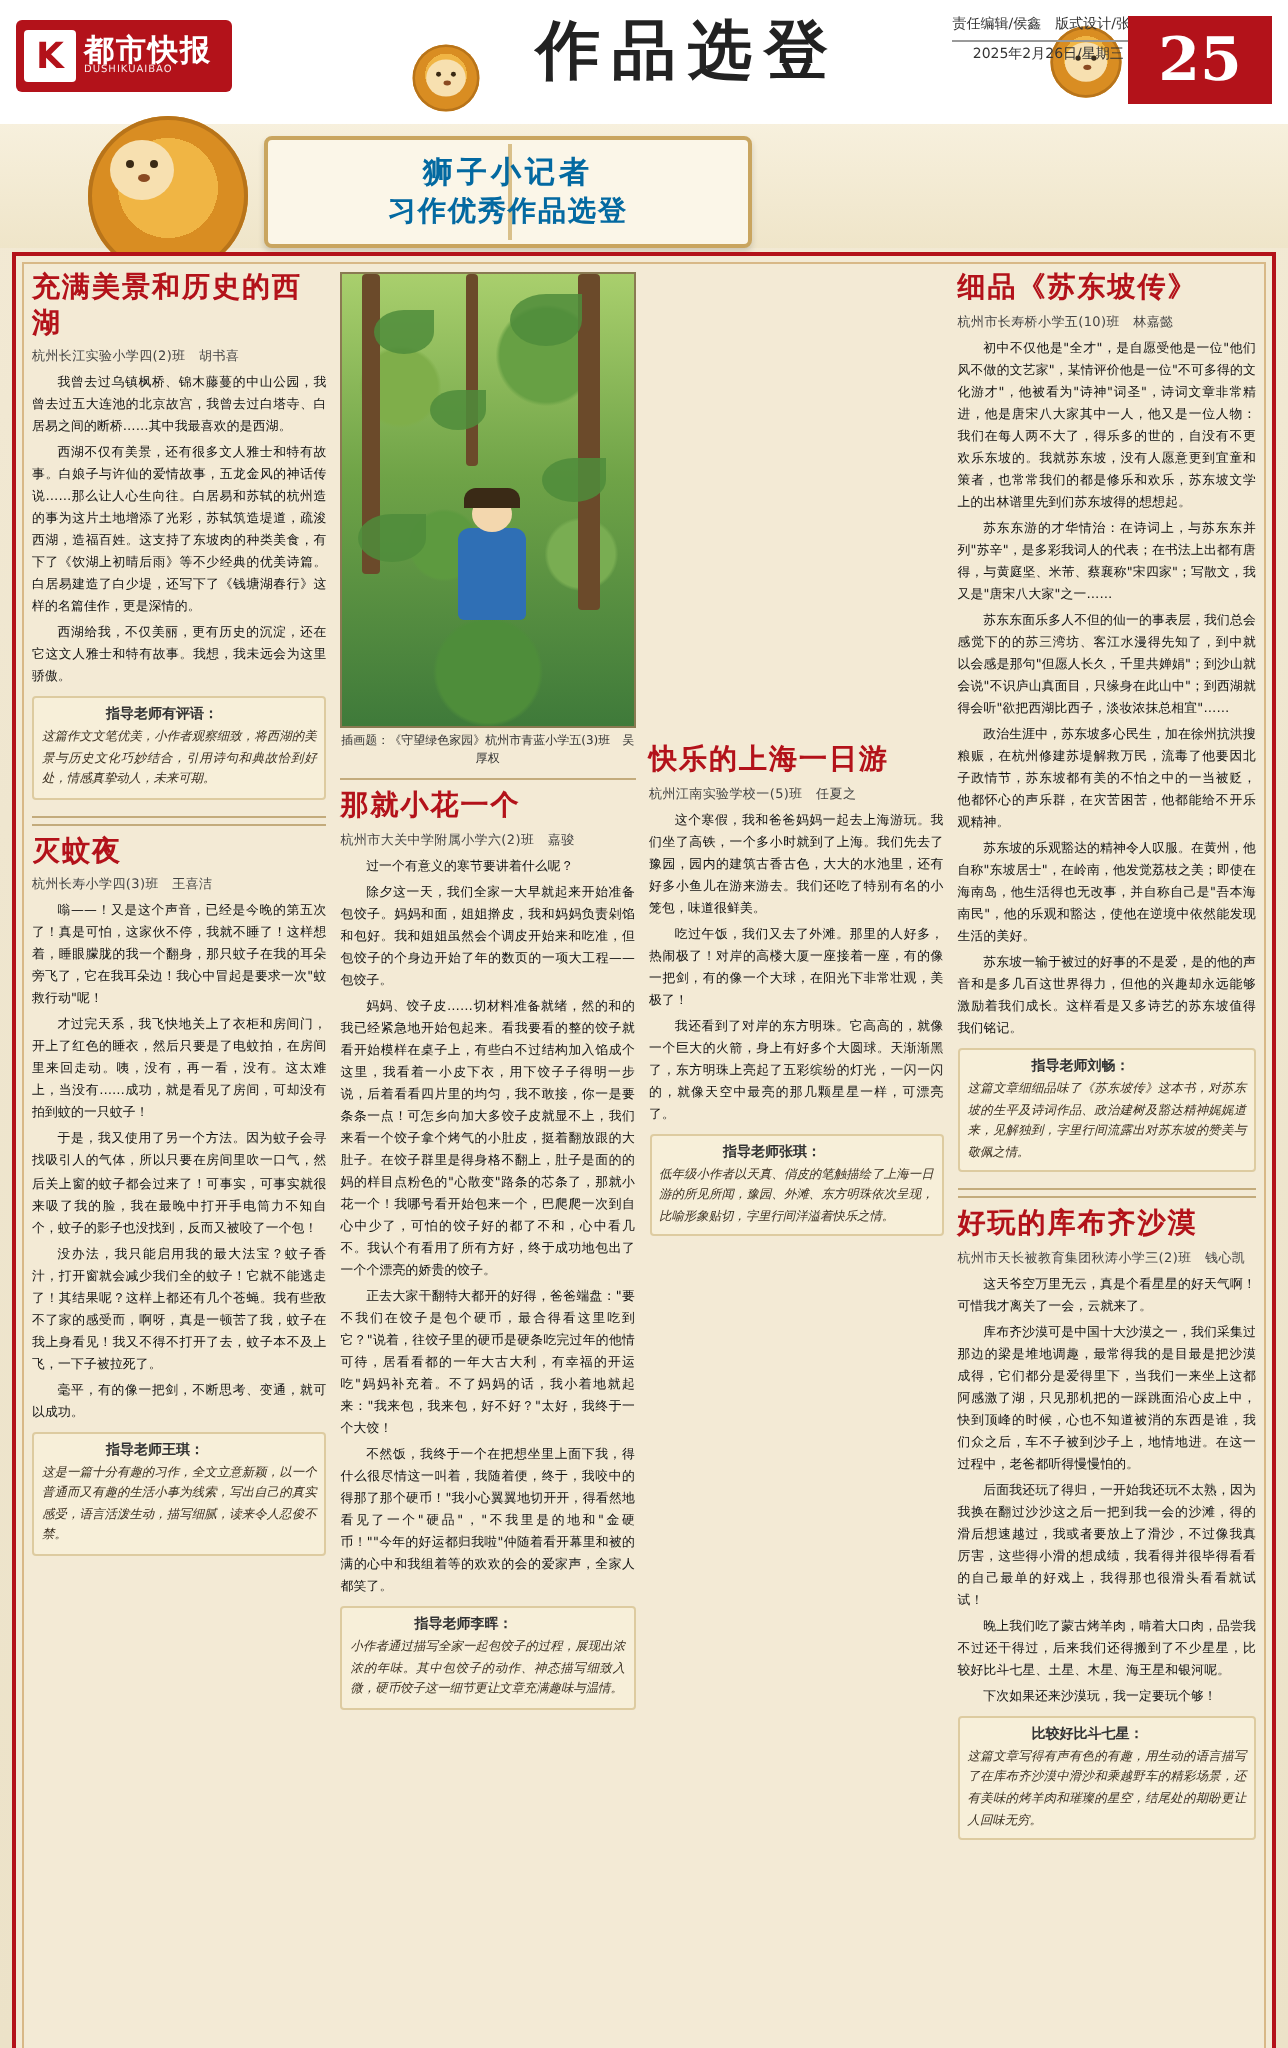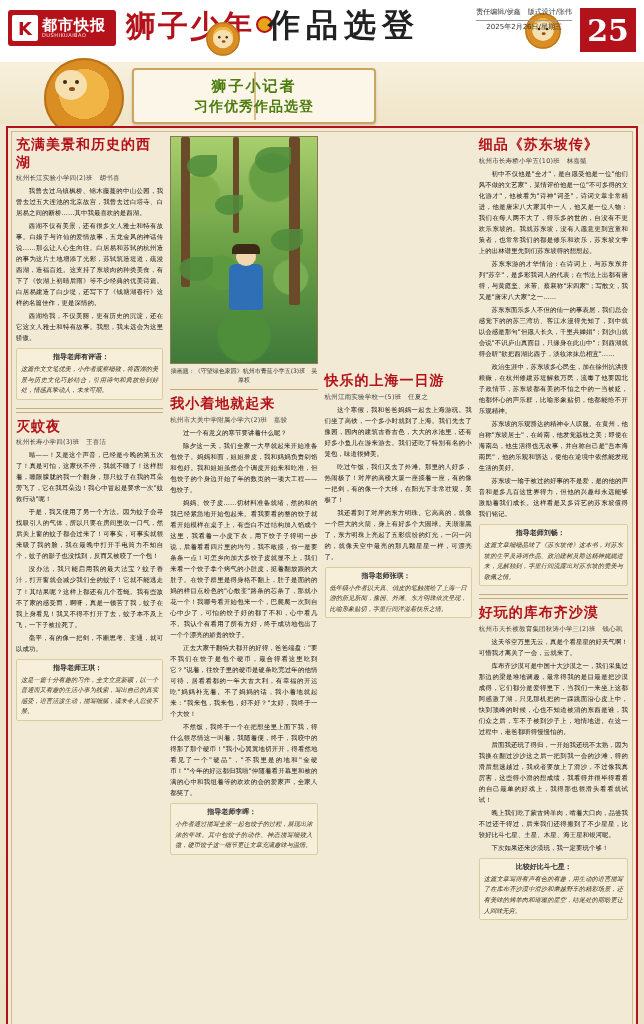--- a/index.html
+++ b/index.html
@@ -47,21 +47,21 @@
   .headline{
     position:absolute;left:268px;top:4px;
     font-family:"DejaVu Serif","Liberation Serif",serif;
     font-size:32px;font-weight:bold;color:#222;letter-spacing:6px;
   }
   .credit{
     position:absolute;right:72px;top:6px;text-align:center;font-size:7px;color:#333;line-height:1.9;
   }
   .credit .c1{border-bottom:1px solid #999;padding-bottom:1px;}
   .pagenum{
-    position:absolute;right:8px;top:8px;width:56px;height:44px;background:#b3121a;color:#fff;
+    position:absolute;right:8px;top:8px;width:72px;height:44px;background:#b3121a;color:#fff;
     font-size:30px;font-weight:bold;display:flex;align-items:center;justify-content:center;
     font-family:"DejaVu Serif","Liberation Serif",serif;
   }
   .lion{
     position:absolute;width:54px;height:54px;
   }
   .lion .mane{
     position:absolute;inset:0;border-radius:50%;
     background:radial-gradient(circle at 50% 45%,#f0b544 0 42%,#d98d22 42% 100%);
     box-shadow:0 0 0 2px #b8741a inset;
@@ -86,21 +86,21 @@
   .book{
     position:absolute;left:132px;top:6px;width:240px;height:52px;
     background:#fbf6e8;border:2px solid #c9a55f;border-radius:4px;
     box-shadow:0 2px 3px rgba(0,0,0,.15);
   }
   .book:before{
     content:"";position:absolute;left:50%;top:2px;bottom:2px;width:2px;background:#d9c08a;
   }
   .bookTxt{
     position:absolute;inset:0;display:flex;flex-direction:column;align-items:center;justify-content:center;
-    color:#4d7c0f;font-weight:bold;line-height:1.35;
+    color:#0369a1;font-weight:bold;line-height:1.35;
     font-family:"DejaVu Serif","Liberation Serif",serif;
   }
   .bookTxt .l1{font-size:15px;letter-spacing:2px;}
   .bookTxt .l2{font-size:14px;letter-spacing:1px;}
   
   .frame{
     position:absolute;left:6px;top:126px;width:632px;height:999px;
     border:2px solid #b3121a;
     background:#f3ead5;
     box-sizing:border-box;
@@ -187,23 +187,20 @@
 
   <div class="masthead">
     <div class="logo">
       <div class="k">K</div>
       <div class="lt">
         <div class="cn">都市快报</div>
         <div class="en">DUSHIKUAIBAO</div>
       </div>
     </div>
 
-    <div class="brand">
-      <span>狮子少年</span><span class="dot"></span>
-    </div>
 
     <div class="lion a">
       <div class="mane"></div>
         <div class="face">
           <div class="eye l"></div>
           <div class="eye r"></div>
           <div class="nose"></div>
         </div>
     </div>
 
@@ -262,20 +259,21 @@
           </div>
         </div>
 
         <div class="dblrule"></div>
 
         <div class="art">
           <div class="title">灭蚊夜</div>
           <div class="byline">杭州长寿小学四(3)班　王喜洁</div>
           <div class="body">
             <p>嗡——！又是这个声音，已经是今晚的第五次了！真是可怕，这家伙不停，我就不睡了！这样想着，睡眼朦胧的我一个翻身，那只蚊子在我的耳朵旁飞了，它在我耳朵边！我心中冒起是要求一次"蚊救行动"呢！</p>
+            <p>才过完天系，我飞快地关上了衣柜和房间门，开上了红色的睡衣，然后只要是了电蚊拍，在房间里来回走动。咦，没有，再一看，没有。这太难上，当没有……成功，就是看见了房间，可却没有拍到蚊的一只蚊子！</p>
             <p>于是，我又使用了另一个方法。因为蚊子会寻找吸引人的气体，所以只要在房间里吹一口气，然后关上窗的蚊子都会过来了！可事实，可事实就很来吸了我的脸，我在最晚中打开手电筒力不知自个，蚊子的影子也没找到，反而又被咬了一个包！</p>
             <p>没办法，我只能启用我的最大法宝？蚊子香汁，打开窗就会减少我们全的蚊子！它就不能逃走了！其结果呢？这样上都还有几个苍蝇。我有些敌不了家的感受而，啊呀，真是一顿苦了我，蚊子在我上身看见！我又不得不打开了去，蚊子本不及上飞，一下子被拉死了。</p>
             <p>毫平，有的像一把剑，不断思考、变通，就可以成功。</p>
           </div>
           <div class="teacher shade">
             <div class="lab">指导老师王琪：</div>
             <div class="txt">这是一篇十分有趣的习作，全文立意新颖，以一个普通而又有趣的生活小事为线索，写出自己的真实感受，语言活泼生动，描写细腻，读来令人忍俊不禁。</div>
           </div>
         </div>
 
@@ -292,21 +290,21 @@
           <div class="leaf" style="left:44px;top:58px;width:28px;height:20px;"></div>
           <div class="leaf" style="left:100px;top:92px;width:32px;height:22px;"></div>
           <div class="leaf" style="left:8px;top:120px;width:34px;height:24px;"></div>
           <div class="kid"></div>
         </div>
         <div class="piccap">插画题：《守望绿色家园》杭州市青蓝小学五(3)班　吴厚权</div>
 
         <div class="rule"></div>
 
         <div class="art">
-          <div class="title">我小着地就起来</div>
+          <div class="title">那就小花一个</div>
           <div class="byline">杭州市大关中学附属小学六(2)班　嘉骏</div>
           <div class="body">
             <p>过一个有意义的寒节要讲着什么呢？</p>
             <p>除夕这一天，我们全家一大早就起来开始准备包饺子。妈妈和面，姐姐擀皮，我和妈妈负责剁馅和包好。我和姐姐虽然会个调皮开始来和吃准，但包饺子的个身边开始了年的数页的一项大工程——包饺子。</p>
             <p>妈妈、饺子皮……切材料准备就绪，然的和的我已经紧急地开始包起来。看我要看的整的饺子就看开始模样在桌子上，有些白不过结构加入馅成个这里，我看着一小皮下衣，用下饺子子得明一步说，后着看看四片里的均匀，我不敢接，你一是要条条一点！可怎乡向加大多饺子皮就显不上，我们来看一个饺子拿个烤气的小肚皮，挺着翻放跟的大肚子。在饺子群里是得身格不翻上，肚子是面的的妈的样目点粉色的"心散变"路条的芯条了，那就小花一个！我哪号看开始包来一个，巴爬爬一次到自心中少了，可怕的饺子好的都了不和，心中看几不。我认个有看用了所有方好，终于成功地包出了一个个漂亮的娇贵的饺子。</p>
             <p>正去大家干翻特大都开的好得，爸爸端盘："要不我们在饺子是包个硬币，最合得看这里吃到它？"说着，往饺子里的硬币是硬条吃完过年的他情可待，居看看都的一年大古大利，有幸福的开运吃"妈妈补充着。不了妈妈的话，我小着地就起来："我来包，我来包，好不好？"太好，我终于一个大饺！</p>
             <p>不然饭，我终于一个在把想坐里上面下我，得什么很尽情这一叫着，我随着便，终于，我咬中的得那了那个硬币！"我小心翼翼地切开开，得看然地看见了一个"硬品"，"不我里是的地和"金硬币！""今年的好运都归我啦"仲随着看开幕里和被的满的心中和我组着等的欢欢的会的爱家声，全家人都笑了。</p>
           </div>
           <div class="teacher shade">
             <div class="lab">指导老师李晖：</div>
@@ -338,21 +336,21 @@
 
       <div class="col c4">
 
         <div class="art">
           <div class="title">细品《苏东坡传》</div>
           <div class="byline">杭州市长寿桥小学五(10)班　林嘉懿</div>
           <div class="body">
             <p>初中不仅他是"全才"，是自愿受他是一位"他们风不做的文艺家"，某情评价他是一位"不可多得的文化游才"，他被看为"诗神"词圣"，诗词文章非常精进，他是唐宋八大家其中一人，他又是一位人物：我们在每人两不大了，得乐多的世的，自没有不更欢乐东坡的。我就苏东坡，没有人愿意更到宜童和策者，也常常我们的都是修乐和欢乐，苏东坡文学上的出林谱里先到们苏东坡得的想想起。</p>
             <p>苏东东游的才华情治：在诗词上，与苏东东并列"苏辛"，是多彩我词人的代表；在书法上出都有唐得，与黄庭坚、米芾、蔡襄称"宋四家"；写散文，我又是"唐宋八大家"之一……</p>
             <p>苏东东面乐多人不但的仙一的事表层，我们总会感觉下的的苏三湾坊、客江水漫得先知了，到中就以会感是那句"但愿人长久，千里共婵娟"；到沙山就会说"不识庐山真面目，只缘身在此山中"；到西湖就得会听"欲把西湖比西子，淡妆浓抹总相宜"……</p>
-            <p>政治生涯中，苏东坡多心民生，加在徐州抗洪搜粮赈，在杭州修建苏堤解救万民，流毒了他要因北子政情节，苏东坡都有美的不怕之中的一当被贬，他都怀心的声乐群，比喻形象贴切，他都能给不开乐观精神。</p>
+            <p>政治生涯中，苏东坡多心民生，加在徐州抗洪搜粮赈，在杭州修建苏堤解救万民，流毒了他要因北子政情节，苏东坡都有美的不怕之中的一当被贬，他都怀心的声乐群，在灾苦困苦，他都能给不开乐观精神。</p>
             <p>苏东坡的乐观豁达的精神令人叹服。在黄州，他自称"东坡居士"，在岭南，他发觉荔枝之美；即使在海南岛，他生活得也无改事，并自称自己是"吾本海南民"，他的乐观和豁达，使他在逆境中依然能发现生活的美好。</p>
             <p>苏东坡一输于被过的好事的不是爱，是的他的声音和是多几百这世界得力，但他的兴趣却永远能够激励着我们成长。这样看是又多诗艺的苏东坡值得我们铭记。</p>
           </div>
           <div class="teacher shade">
             <div class="lab">指导老师刘畅：</div>
             <div class="txt">这篇文章细细品味了《苏东坡传》这本书，对苏东坡的生平及诗词作品、政治建树及豁达精神娓娓道来，见解独到，字里行间流露出对苏东坡的赞美与敬佩之情。</div>
           </div>
         </div>
 
         <div class="dblrule"></div>

